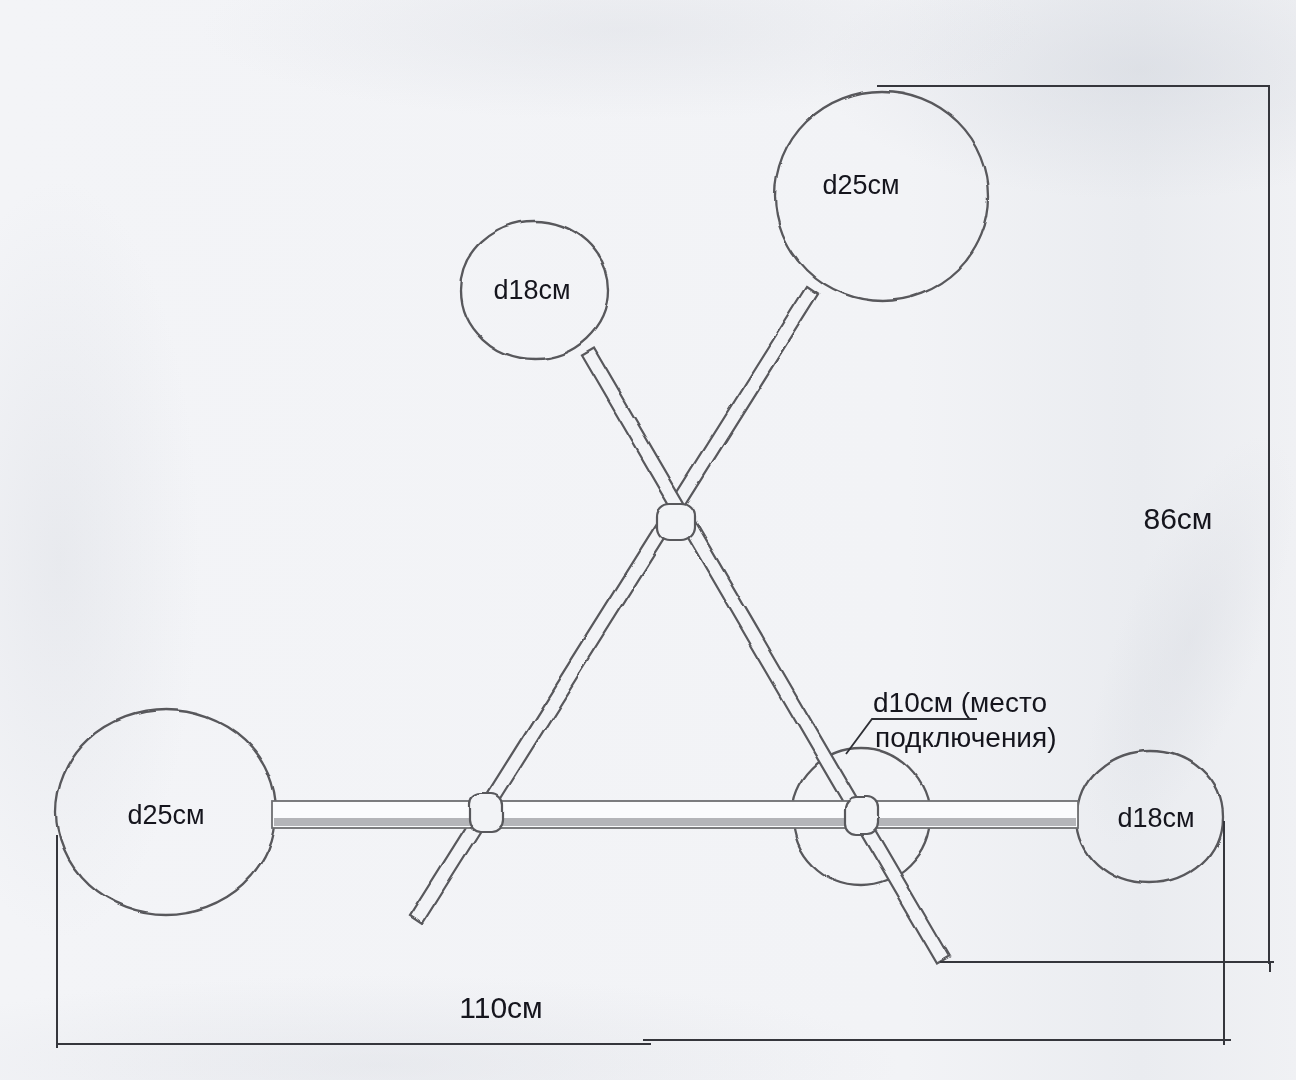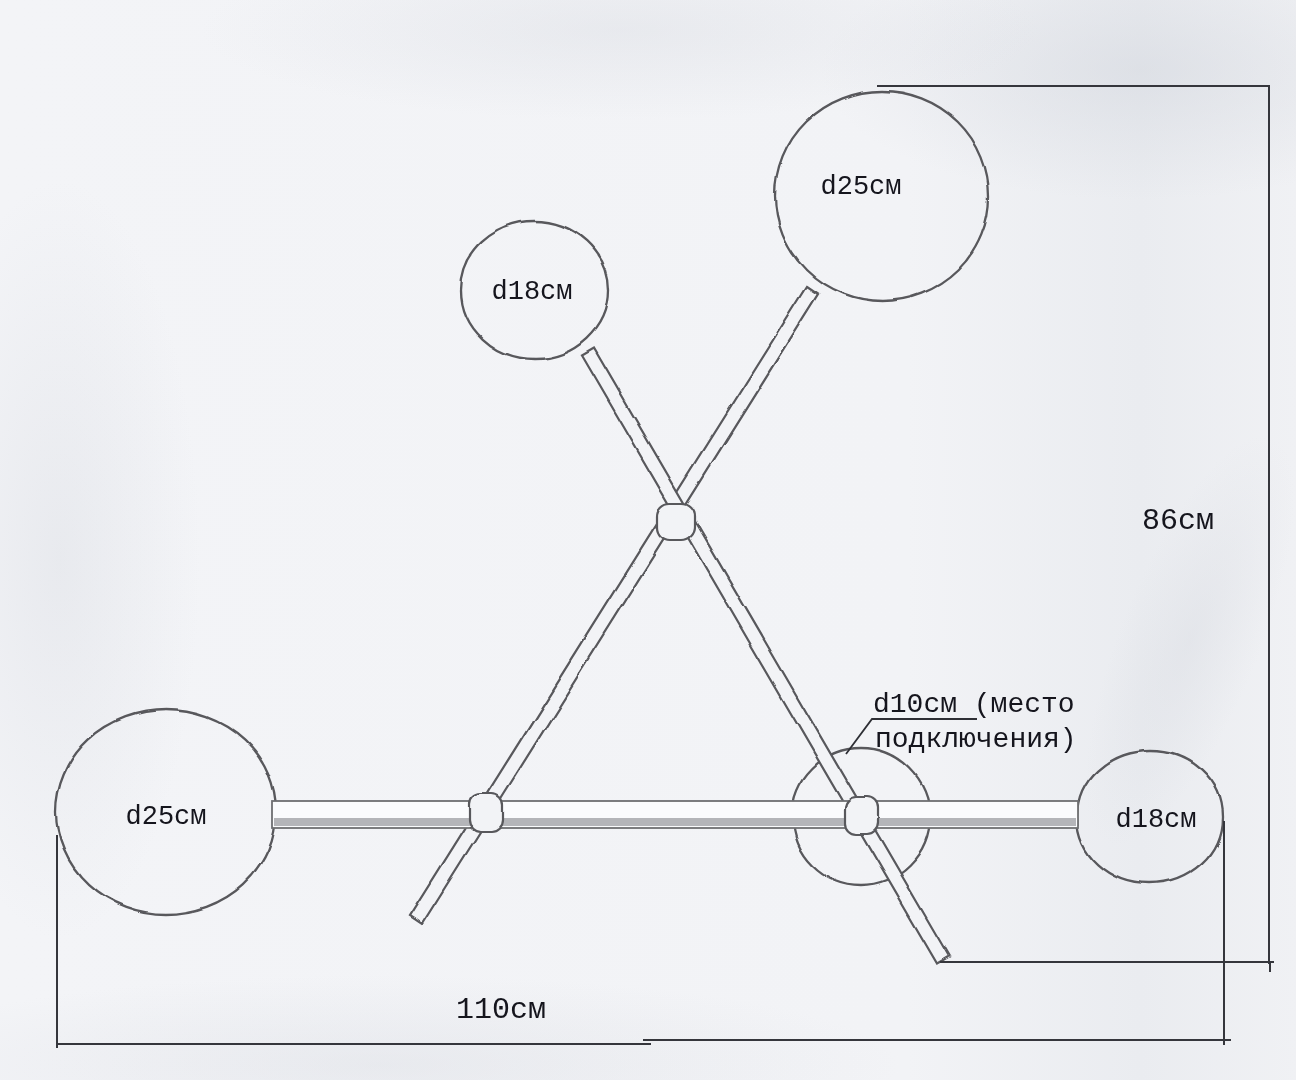--- a/index.html
+++ b/index.html
@@ -10,21 +10,21 @@
     --tube-fill:#fafbfd;
     --tube-shade:#a2a4a8;
   }
   html,body{margin:0;padding:0;background:#e8e9ec;}
   .stage{
     position:relative;
     width:1296px;height:1080px;
     margin:0 auto;
     background:var(--paper);
     overflow:hidden;
-    font-family:Liberation Mono, monospace;
+    font-family:Liberation Sans, sans-serif;
   }
   svg{position:absolute;left:0;top:0;display:block;}
   .hand{stroke:var(--line);stroke-width:2.3;fill:none;}
   .hand-filled{stroke:var(--line);stroke-width:2.2;fill:var(--paper);}
   .tube-body{fill:var(--tube-fill);stroke:#6e6f72;stroke-width:1.8;}
   .tube-shade{fill:var(--tube-shade);opacity:.8;}
   .dim{stroke:var(--dim-line);stroke-width:2;fill:none;stroke-linecap:square;}
   .note-line{stroke:#2e2f35;stroke-width:1.8;fill:none;}
   text{fill:var(--text);}
   .ball-label{font-size:27px;text-anchor:middle;}

